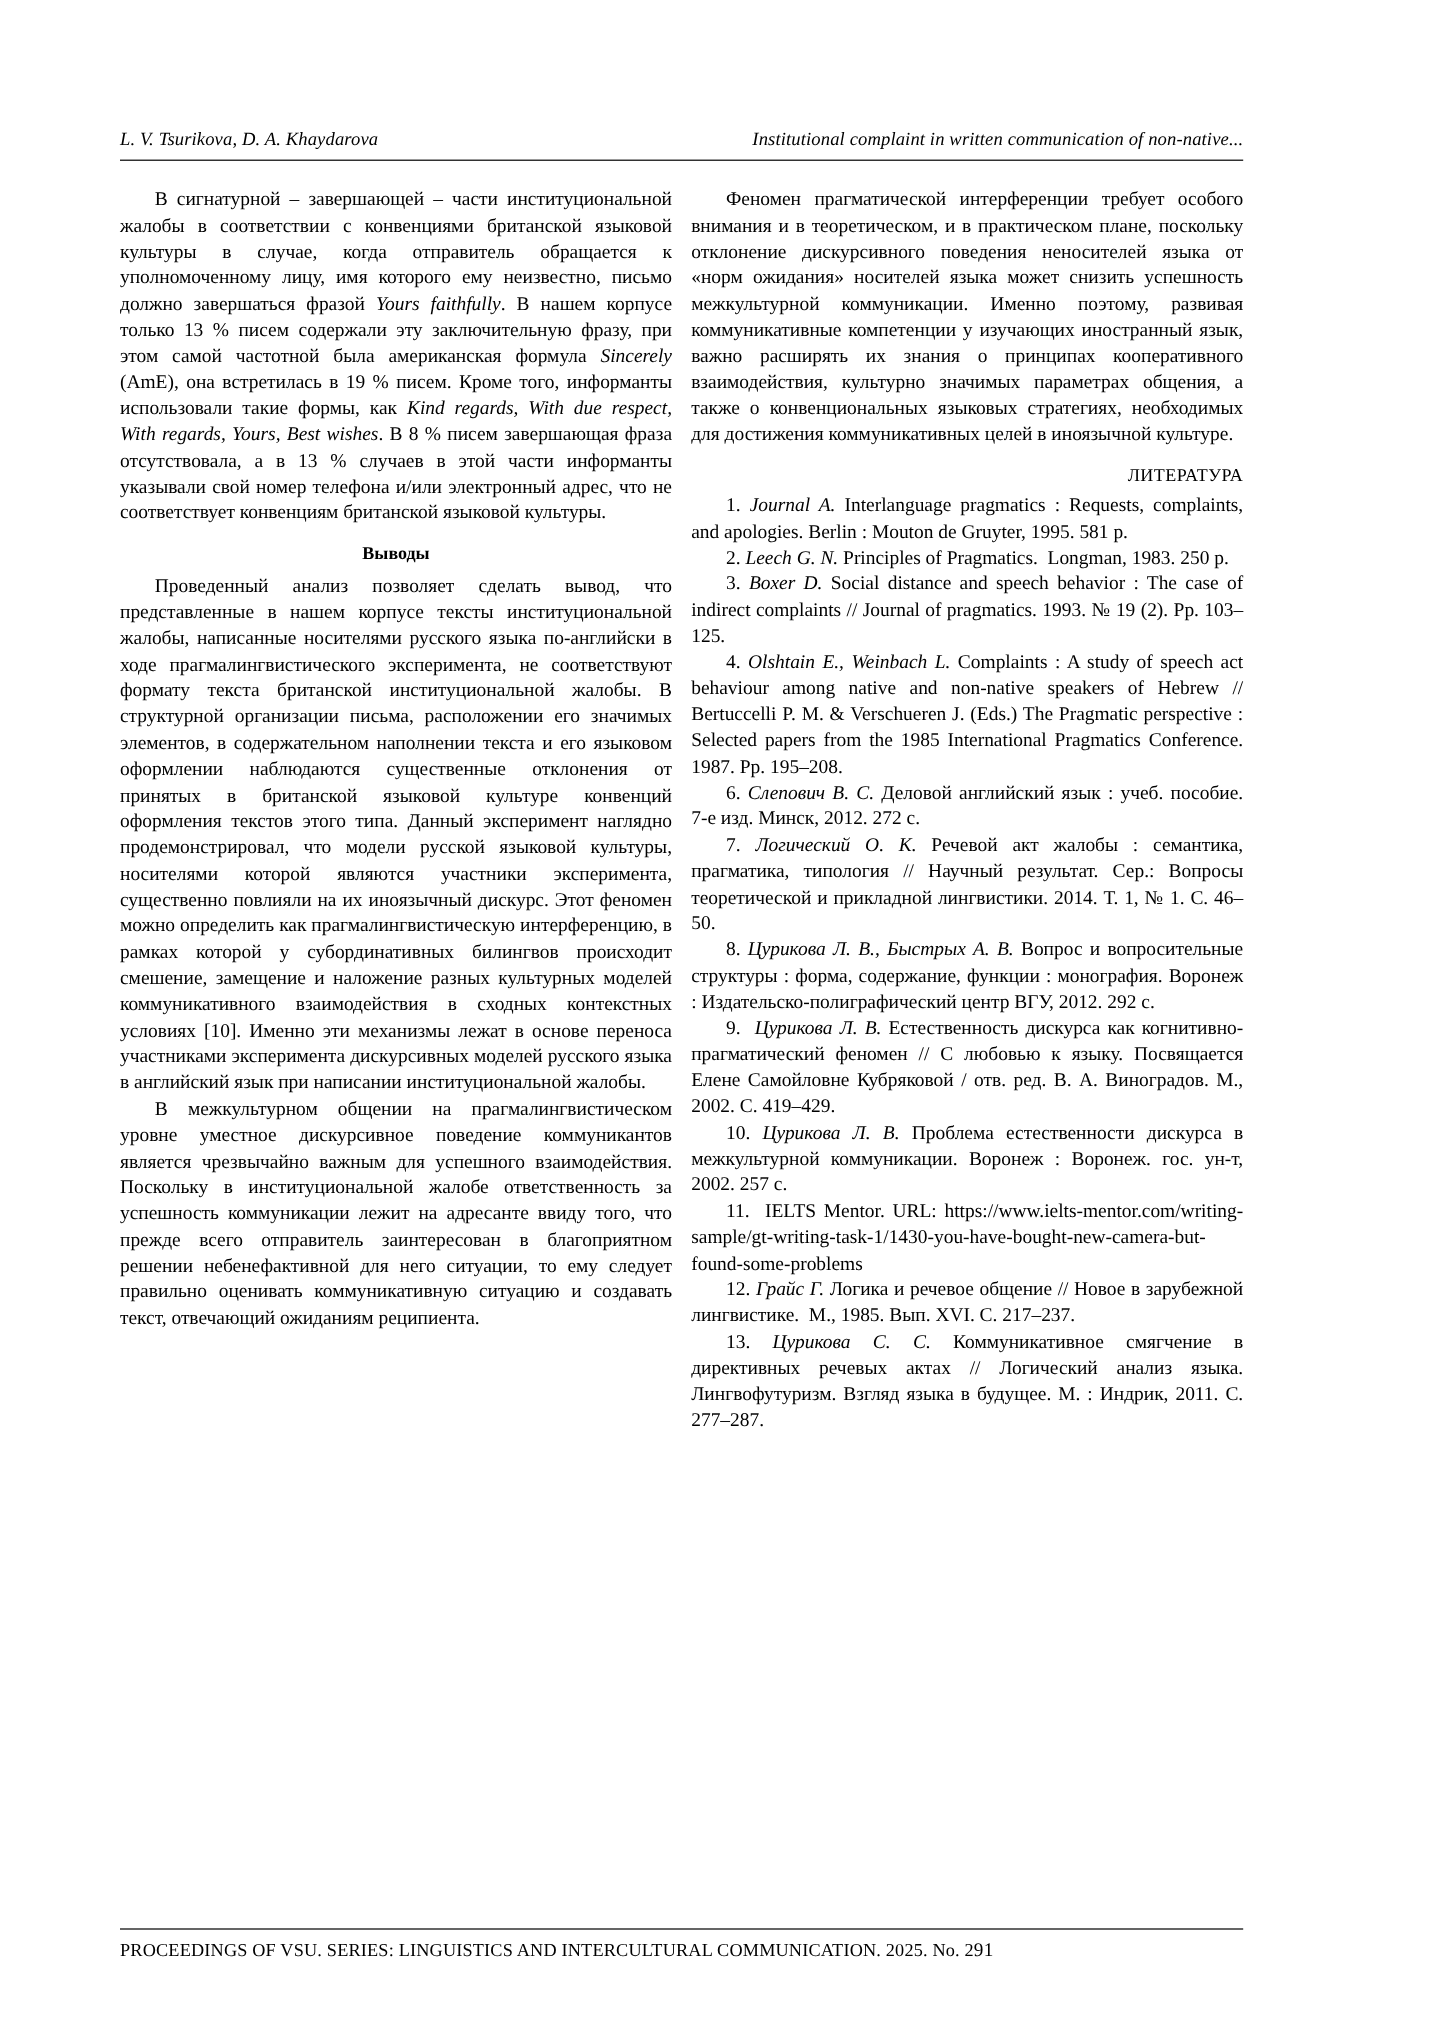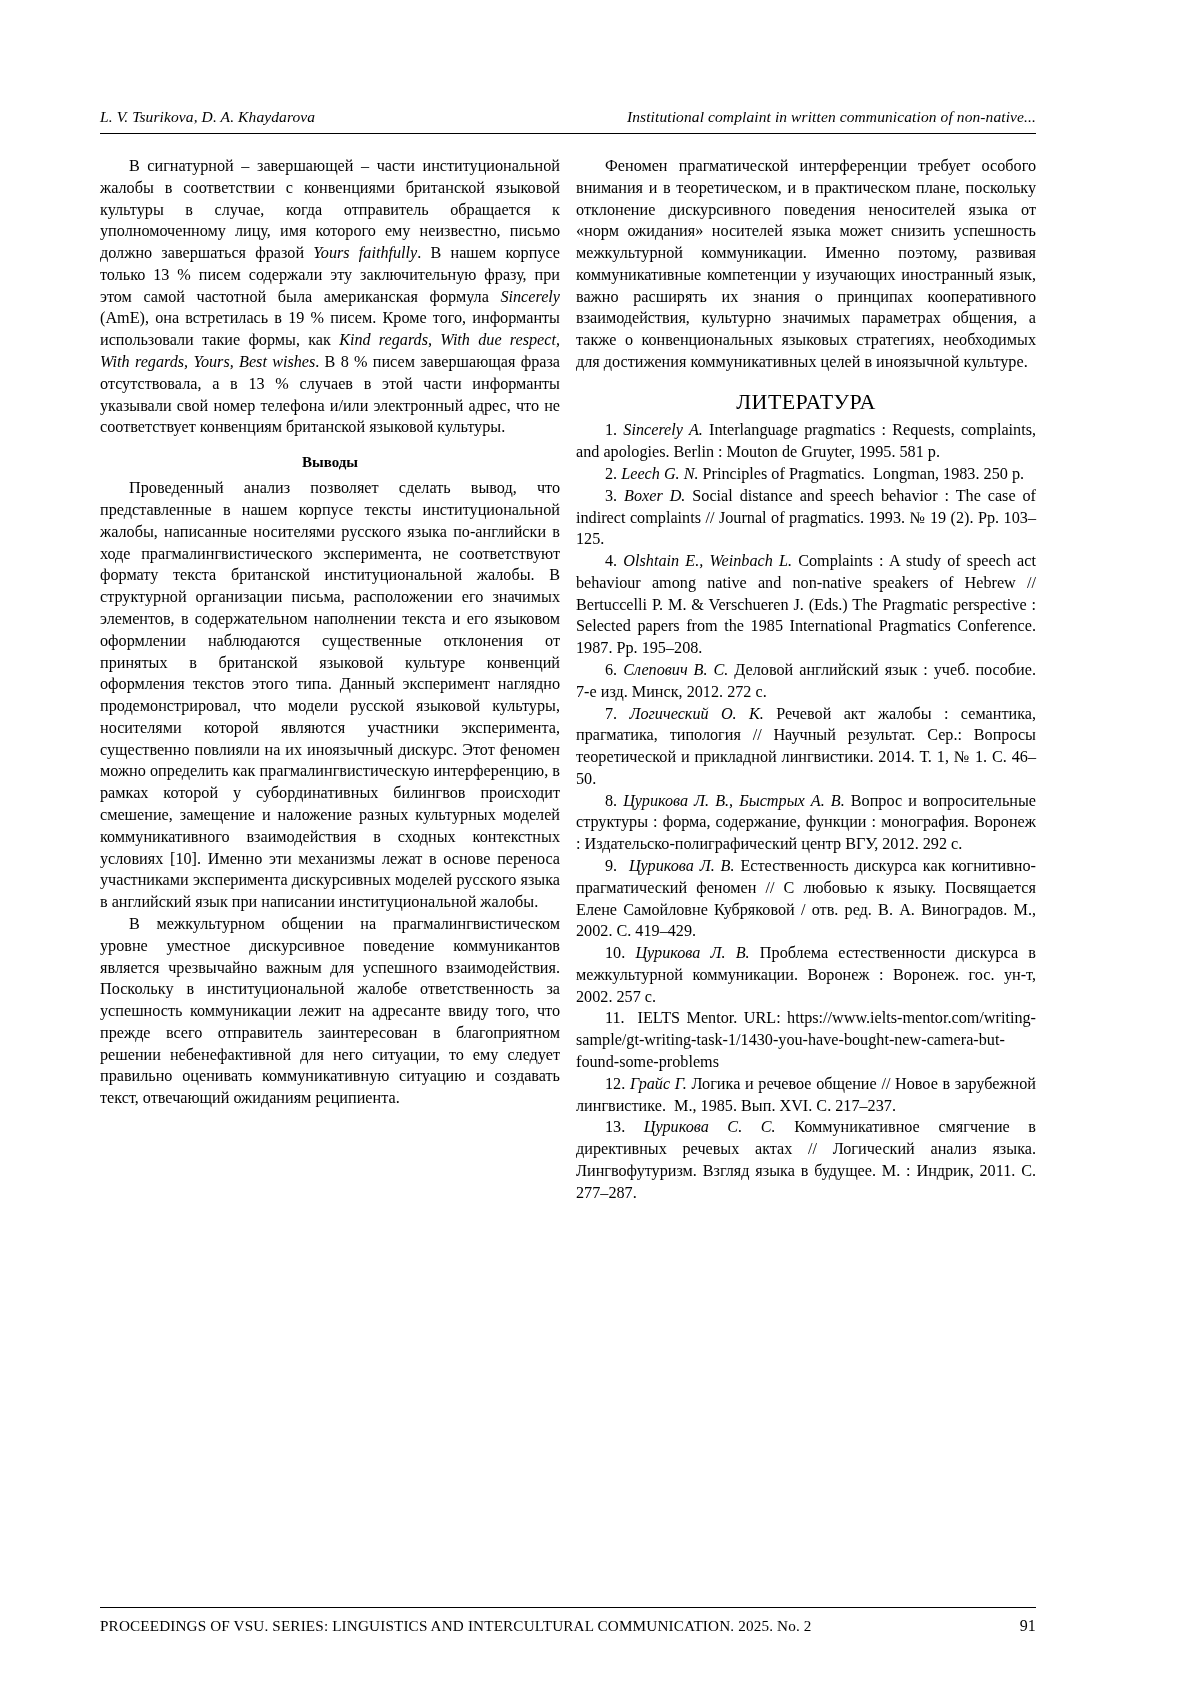--- a/index.html
+++ b/index.html
@@ -57,24 +57,24 @@
     text-indent: 29px;
   }
   .heading {
     text-align: center;
     font-weight: bold;
     margin: 13px 0 6px 0;
     text-indent: 0;
     font-size: 15px;
   }
   .heading-caps {
-    text-align: center;
+    text-align: right;
     margin: 13px 0 4px 0;
     text-indent: 0;
-    font-size: 22px;
+    font-size: 15px;
     letter-spacing: 0.4px;
   }
   .ref {
     margin: 0;
     text-indent: 29px;
     text-align: justify;
   }
   i { font-style: italic; }
   
   .footer {
@@ -82,21 +82,20 @@
     left: 100px;
     right: 100px;
     bottom: 62px;
   }
   .rule-bottom {
     border-bottom: 1px solid #000;
     margin-bottom: 9px;
   }
   .footer-row {
     display: flex;
-    justify-content: space-between;
     align-items: baseline;
     font-size: 15.2px;
     letter-spacing: 0.15px;
   }
   .footer-text { white-space: nowrap; }
   .footer-page { font-size: 16px; }
 </style>
 </head>
 <body>
 
@@ -121,21 +120,21 @@
       <p>В межкультурном общении на прагмалингвистическом уровне уместное дискурсивное поведение коммуникантов является чрезвычайно важным для успешного взаимодействия. Поскольку в институциональной жалобе ответственность за успешность коммуникации лежит на адресанте ввиду того, что прежде всего отправитель заинтересован в благоприятном решении небенефактивной для него ситуации, то ему следует правильно оценивать коммуникативную ситуацию и создавать текст, отвечающий ожиданиям реципиента.</p>
 
     </div>
 
     <div class="col">
 
       <p>Феномен прагматической интерференции требует особого внимания и в теоретическом, и в практическом плане, поскольку отклонение дискурсивного поведения неносителей языка от «норм ожидания» носителей языка может снизить успешность межкультурной коммуникации. Именно поэтому, развивая коммуникативные компетенции у изучающих иностранный язык, важно расширять их знания о принципах кооперативного взаимодействия, культурно значимых параметрах общения, а также о конвенциональных языковых стратегиях, необходимых для достижения коммуникативных целей в иноязычной культуре.</p>
 
       <p class="heading-caps">ЛИТЕРАТУРА</p>
 
-      <p class="ref">1. <i>Sincerely A.</i> Interlanguage pragmatics : Requests, complaints, and apologies. Berlin : Mouton de Gruyter, 1995. 581 p.</p>
+      <p class="ref">1. <i>Journal A.</i> Interlanguage pragmatics : Requests, complaints, and apologies. Berlin : Mouton de Gruyter, 1995. 581 p.</p>
       <p class="ref">2. <i>Leech G. N.</i> Principles of Pragmatics.&nbsp; Longman, 1983. 250 p.</p>
       <p class="ref">3. <i>Boxer D.</i> Social distance and speech behavior : The case of indirect complaints // Journal of pragmatics. 1993. № 19 (2). Pp. 103–125.</p>
       <p class="ref">4. <i>Olshtain E., Weinbach L.</i> Complaints : A study of speech act behaviour among native and non-native speakers of Hebrew // Bertuccelli P. M. &amp; Verschueren J. (Eds.) The Pragmatic perspective : Selected papers from the 1985 International Pragmatics Conference. 1987. Pp. 195–208.</p>
       <p class="ref">6. <i>Слепович В. С.</i> Деловой английский язык : учеб. пособие. 7-е изд. Минск, 2012. 272 с.</p>
       <p class="ref">7. <i>Логический О. К.</i> Речевой акт жалобы : семантика, прагматика, типология // Научный результат. Сер.: Вопросы теоретической и прикладной лингвистики. 2014. Т. 1, № 1. С. 46–50.</p>
       <p class="ref">8. <i>Цурикова Л. В., Быстрых А. В.</i> Вопрос и вопросительные структуры : форма, содержание, функции : монография. Воронеж : Издательско-полиграфический центр ВГУ, 2012. 292 с.</p>
       <p class="ref">9.&nbsp; <i>Цурикова Л. В.</i> Естественность дискурса как когнитивно-прагматический феномен // С любовью к языку. Посвящается Елене Самойловне Кубряковой / отв. ред. В. А. Виноградов. М., 2002. С. 419–429.</p>
       <p class="ref">10. <i>Цурикова Л. В.</i> Проблема естественности дискурса в межкультурной коммуникации. Воронеж : Воронеж. гос. ун-т, 2002. 257 с.</p>
       <p class="ref">11.&nbsp; IELTS Mentor. URL: https://www.ielts-mentor.com/writing-sample/gt-writing-task-1/1430-you-have-bought-new-camera-but-found-some-problems</p>
       <p class="ref">12. <i>Грайс Г.</i> Логика и речевое общение // Новое в зарубежной лингвистике.&nbsp; М., 1985. Вып. XVI. С. 217–237.</p>

